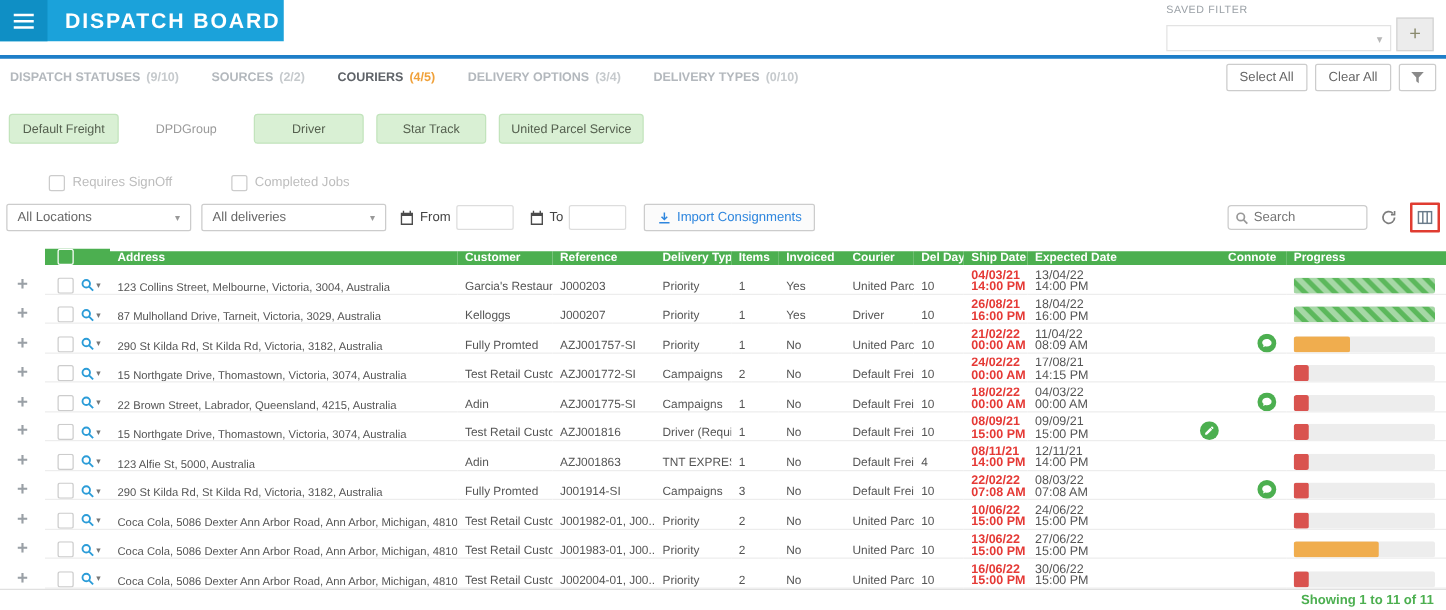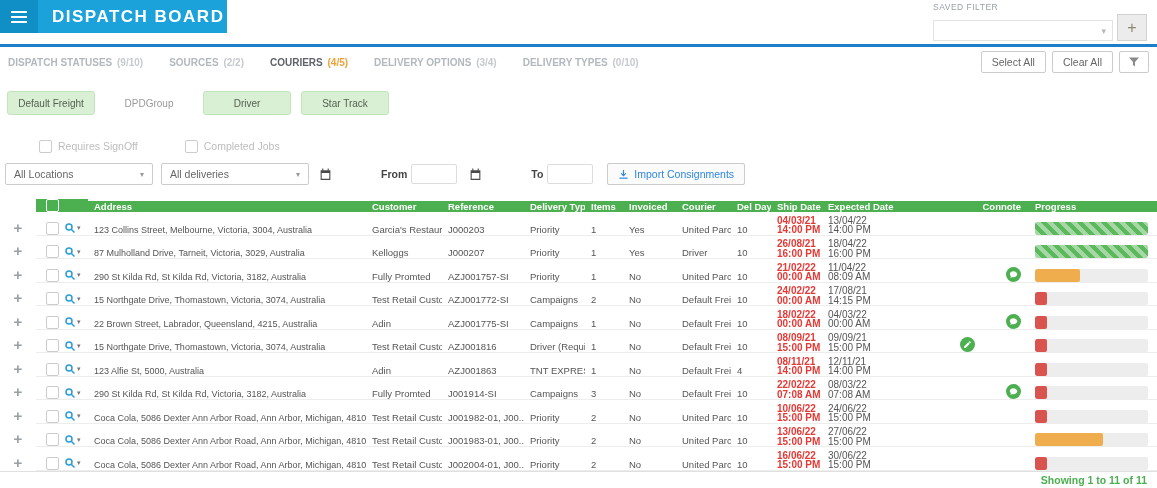--- a/index.html
+++ b/index.html
@@ -43,21 +43,21 @@
   .cb { width:13px; height:13px; border:1px solid #ccc; border-radius:2px; background:#fff; display:inline-block; flex:none; }
 
   
   .toolbar { margin-top:10px; height:22px; display:flex; align-items:center; padding:0 5px; }
   .sel { height:22px; border:1px solid #ccc; border-radius:2px; background:#fff; display:flex; align-items:center; font-size:10.5px; color:#666; padding:0 8px; cursor:pointer; }
   .sel .caret { margin-left:auto; color:#999; font-size:8px; padding-left:6px; }
   .sel.locations { width:148px; }
   .sel.deliveries { width:148px; margin-left:8px; }
   .dategroup { display:flex; align-items:center; margin-left:10px; gap:4px; }
   .cal { display:flex; align-items:center; }
-  .date-label { font-size:10.5px; color:#444; font-weight:bold;margin-left:45px; }
+  .date-label { font-size:10.5px; color:#444; font-weight:normal; }
   .date-input { width:46px; height:20px; border:1px solid #ddd; border-radius:2px; font-size:10px; padding:0 4px; color:#555; }
   .to-group { margin-left:8px; }
   .import-btn { margin-left:14px; height:22px; display:flex; align-items:center; gap:5px; padding:0 10px; background:#fbfbfb; border:1px solid #ccc; border-radius:2px; color:#2e86de; font-size:10.5px; cursor:pointer; font-family:inherit; white-space:nowrap; }
   .right-tools { margin-left:auto; display:flex; align-items:center; gap:6px; }
   .searchbox { width:112px; height:20px; border:1px solid #ccc; border-radius:3px; display:flex; align-items:center; padding:0 5px; gap:4px; background:#fff; }
   .searchbox input { border:none; outline:none; width:82px; font-size:10.5px; color:#666; font-family:inherit; background:transparent; }
   .icon-btn { width:22px; height:22px; display:flex; align-items:center; justify-content:center; background:#fff; border:none; cursor:pointer; padding:0; }
   .columns-btn { width:24px; height:24px; border:2px solid #e03c31; border-radius:1px; }
 
   
@@ -146,20 +146,21 @@
           </svg>
       </button>
     </div>
   </div>
 
   <div class="chipsrow" id="chips">
       <div class="chip">Default Freight</div>
       <div class="chip unselected">DPDGroup</div>
       <div class="chip">Driver</div>
       <div class="chip">Star Track</div>
+      <div class="chip">United Parcel Service</div>
     </div>
 
   <div class="checkrow">
     <label class="checkitem">
       <span class="cb"></span>
       <span>Requires SignOff</span>
     </label>
     <label class="checkitem">
       <span class="cb"></span>
       <span>Completed Jobs</span>
@@ -194,20 +195,42 @@
       <input class="date-input" value="" style="">
     </div>
     <button class="import-btn">
       <svg width="11" height="11" viewBox="0 0 24 24" fill="none" stroke="#2e86de" stroke-width="2.6">
           <path d="M12 2v12"></path>
           <path d="M7 9.5l5 5 5-5"></path>
           <path d="M3 20h18"></path>
         </svg>
       <span>Import Consignments</span>
     </button>
+    <div class="right-tools">
+      <div class="searchbox">
+        <svg width="11" height="11" viewBox="0 0 24 24" fill="none" stroke="#999" stroke-width="3">
+            <circle cx="10" cy="10" r="6.5"></circle>
+            <line x1="15" y1="15" x2="21.5" y2="21.5"></line>
+          </svg>
+        <input placeholder="Search" style="">
+      </div>
+      <button class="icon-btn">
+        <svg width="14" height="14" viewBox="0 0 24 24" fill="none" stroke="#7d7d7d" stroke-width="2.4">
+            <path d="M20 12a8 8 0 1 1-2.4-5.7"></path>
+            <path d="M20 3v5h-5" stroke-width="2.2"></path>
+          </svg>
+      </button>
+      <button class="icon-btn columns-btn">
+        <svg width="14" height="14" viewBox="0 0 24 24" fill="none" stroke="#6a7b8a" stroke-width="2">
+            <rect x="3" y="4" width="18" height="16"></rect>
+            <line x1="9" y1="4" x2="9" y2="20"></line>
+            <line x1="15" y1="4" x2="15" y2="20"></line>
+          </svg>
+      </button>
+    </div>
   </div>
 
   <div class="grid">
     <div class="trow header-row" id="head-row">
       <div class="cell c-plus"></div>
       <div class="cell c-check">
         <span class="hcb"></span>
       </div>
 
     <div class="cell c-address">Address</div>

